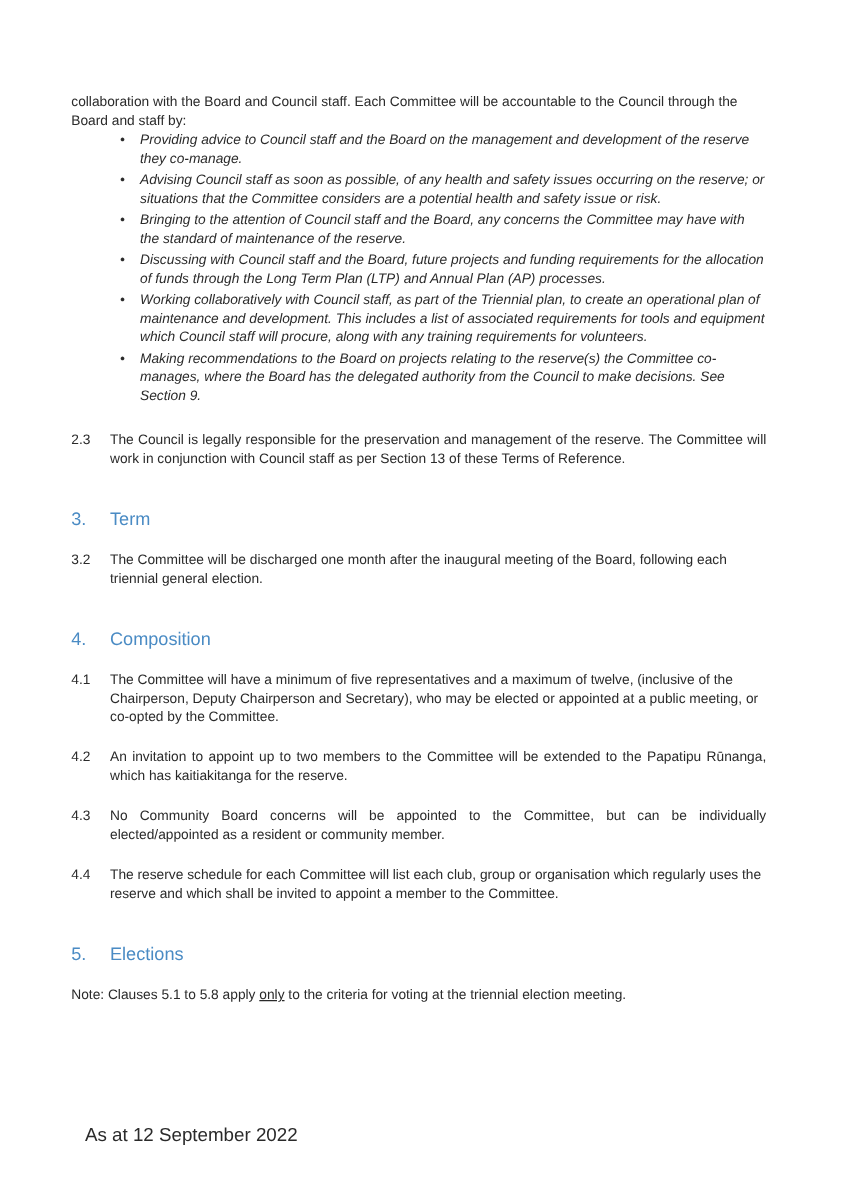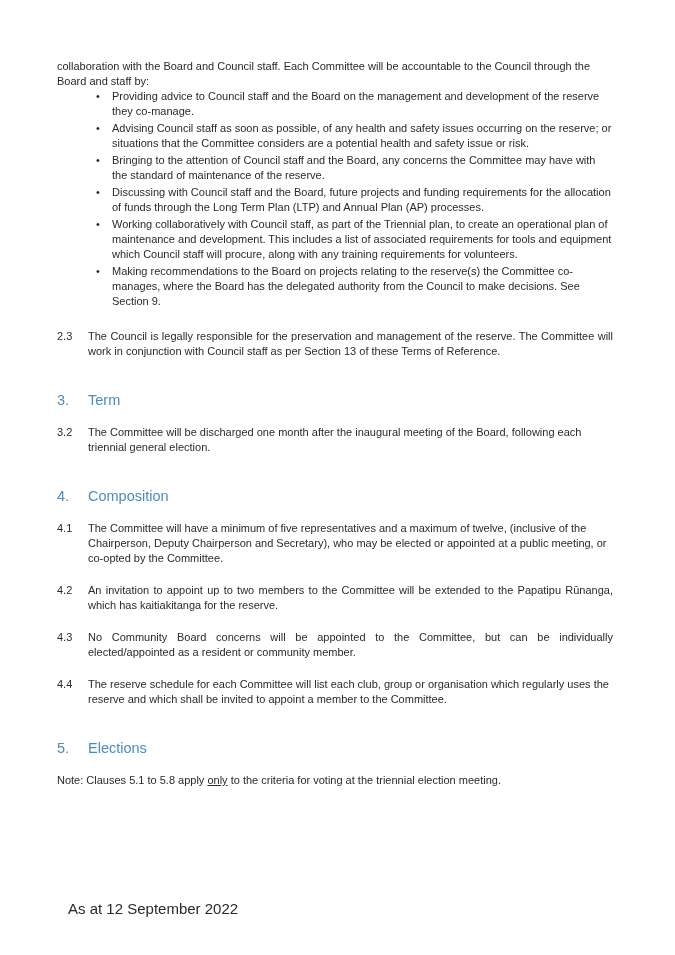--- a/index.html
+++ b/index.html
@@ -2,31 +2,31 @@
 <html><head>
 <meta charset="utf-8">
 <style>
   html,body { margin:0; padding:0; background:#ffffff; }
   .page {
     position: relative;
     width: 675px;
     height: 955px;
     background: #ffffff;
     box-sizing: border-box;
-    padding: 59px 62px 0 57px;
+    padding: 75px 62px 0 57px;
     font-family: "Liberation Sans", sans-serif;
     font-size: 11px;
     line-height: 15px;
     color: #2a2a2a;
     overflow: hidden;
   }
   .indent { margin-left: 31px; }
   .para { margin: 0; }
   ul.bullets { list-style: none; margin: 0 0 0 31px; padding: 0; }
-  ul.bullets li { position: relative; padding-left: 24px; margin: 0 0 2px 0; }
+  ul.bullets li { position: relative; padding-left: 24px; margin: 0 0 2px 0; font-style: italic; }
   ul.bullets li::before { content: "\2022"; position: absolute; left: 8px; top: 0; }
   .clause { display: flex; margin: 0 0 17px 0; }
   .clause .cnum { flex: none; width: 31px; }
   .clause .ctext { flex: 1; }
   .clause-first { margin-top: 20px; }
   .justify { text-align: justify; }
   .heading {
     display: flex;
     margin: 32px 0 16px 0;
     font-size: 14.5px;

